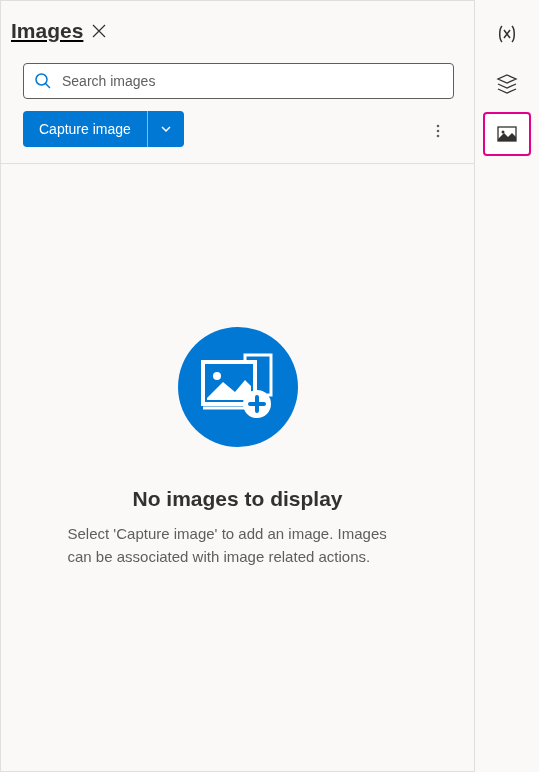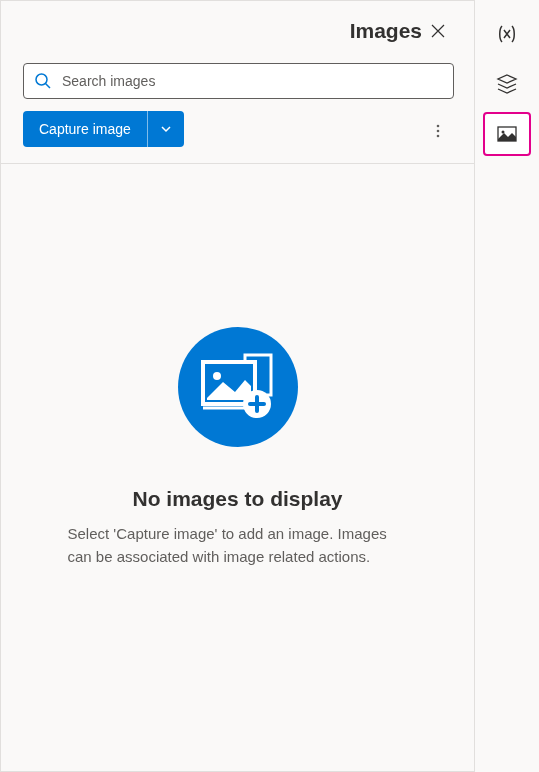--- a/index.html
+++ b/index.html
@@ -18,23 +18,24 @@
     .main-panel {
       width: 475px;
       height: 100%;
       border: 1px solid #e1dfdd;
       background: #faf9f8;
       display: flex;
       flex-direction: column;
     }
     .header {
       display: flex;
-      justify-content: flex-end;
+      justify-content: flex-start;
       align-items: center;
       padding: 14px 20px 8px 10px;
+      text-decoration: underline;
     }
     .title {
       font-size: 21px;
       font-weight: 600;
       color: #323130;
     }
     .close-btn {
       cursor: pointer;
       width: 32px;
       height: 32px;

